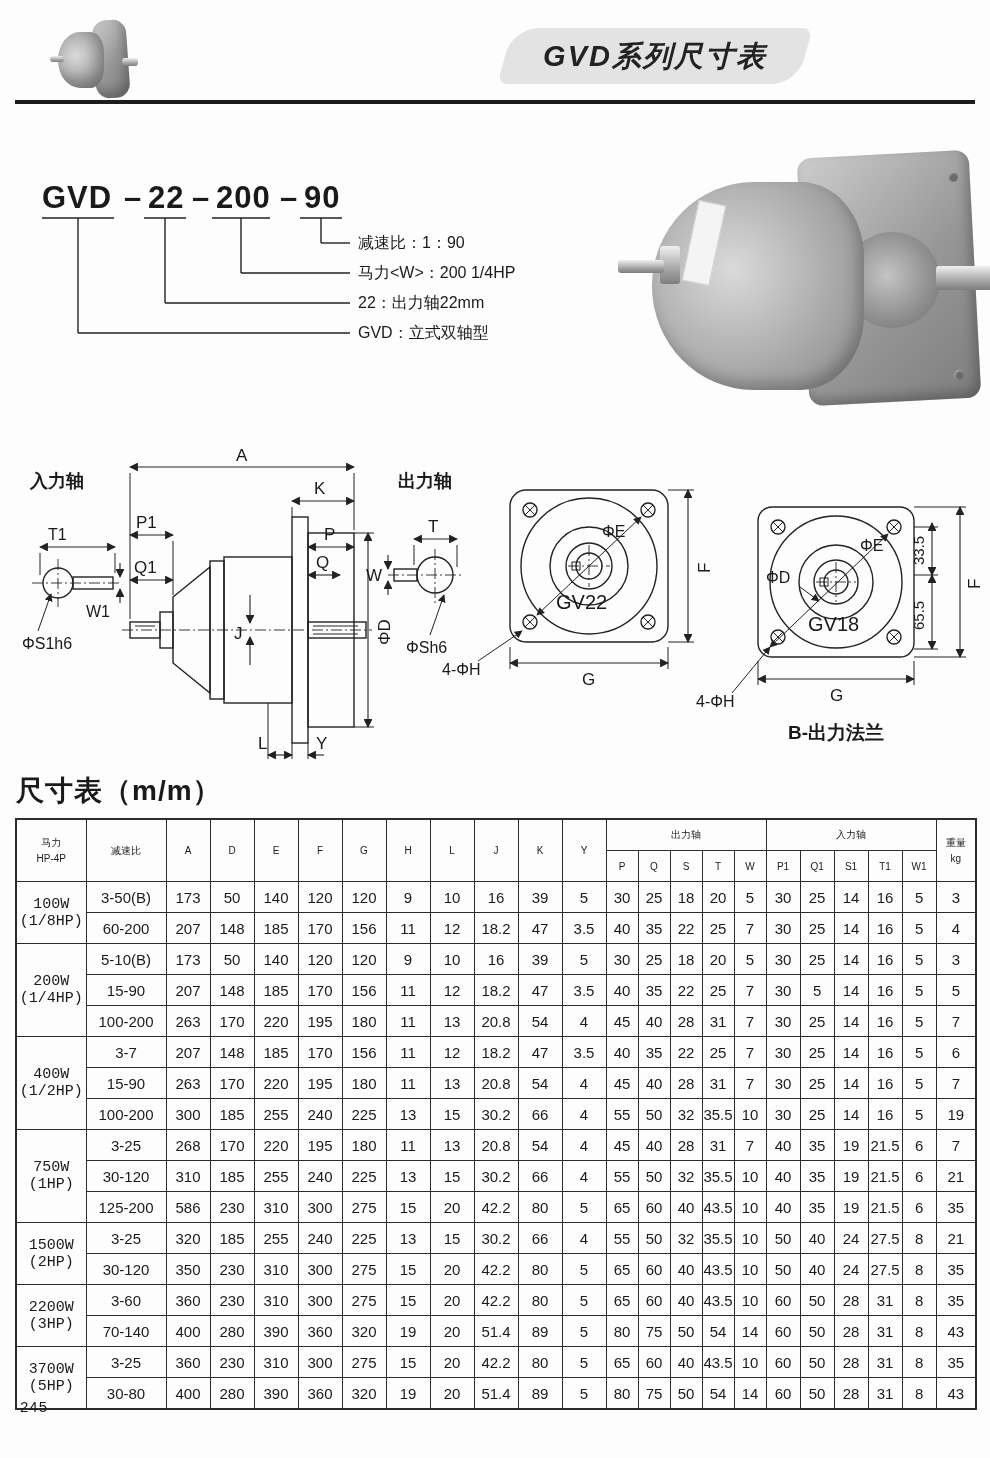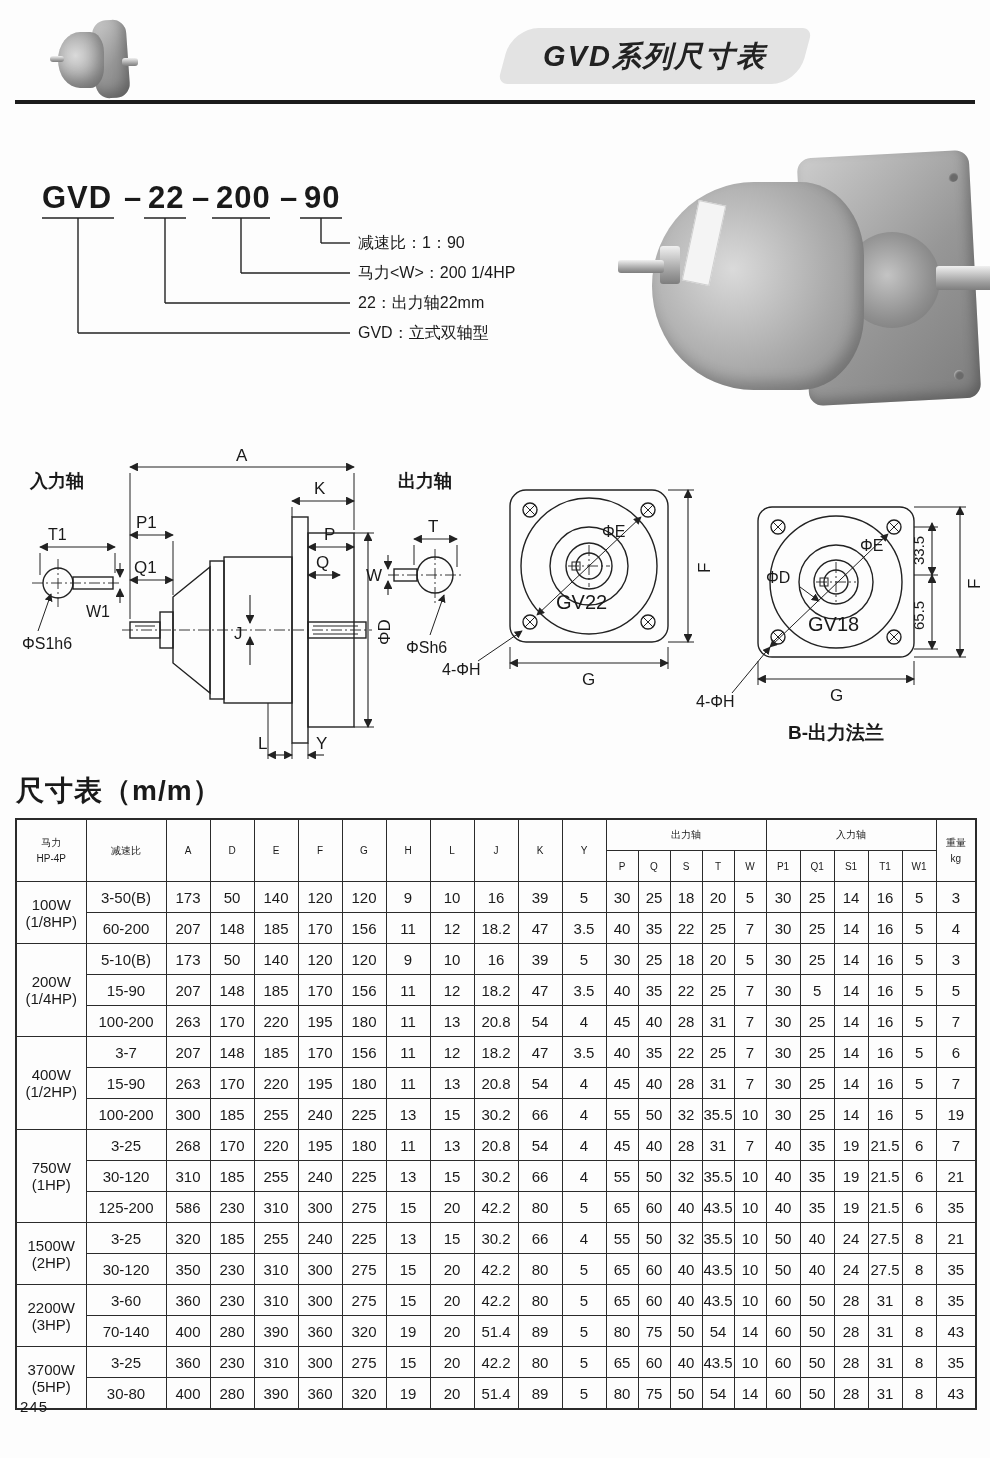--- a/index.html
+++ b/index.html
@@ -38,21 +38,21 @@
   .lineart marker path{fill:#222;stroke:none;}
 
   
   .table-title{position:absolute;left:16px;top:772px;font-size:28px;font-weight:bold;letter-spacing:1px;}
   table.dims{position:absolute;left:15px;top:818px;width:960px;border-collapse:collapse;
              table-layout:fixed;font-size:15px;text-align:center;}
   table.dims th,table.dims td{border:1px solid #2b2b2b;padding:0;height:30px;
              font-weight:normal;overflow:hidden;white-space:nowrap;}
   table.dims thead th{font-size:10px;}
   table.dims{border:2px solid #2b2b2b;}
-  .hp-cell{font-size:15px;line-height:17px;}
+  .hp-cell{font-size:15px;line-height:17px;font-family:Liberation Mono, monospace;}
   .small2{line-height:16px;}
 
   .page-number{position:absolute;left:20px;top:1398px;font-size:15px;letter-spacing:1px;}
 </style>
 </head>
 <body>
 
 <div class="page">
 
   <div class="photo" style="left:50px;top:16px;width:90px;height:88px;">

